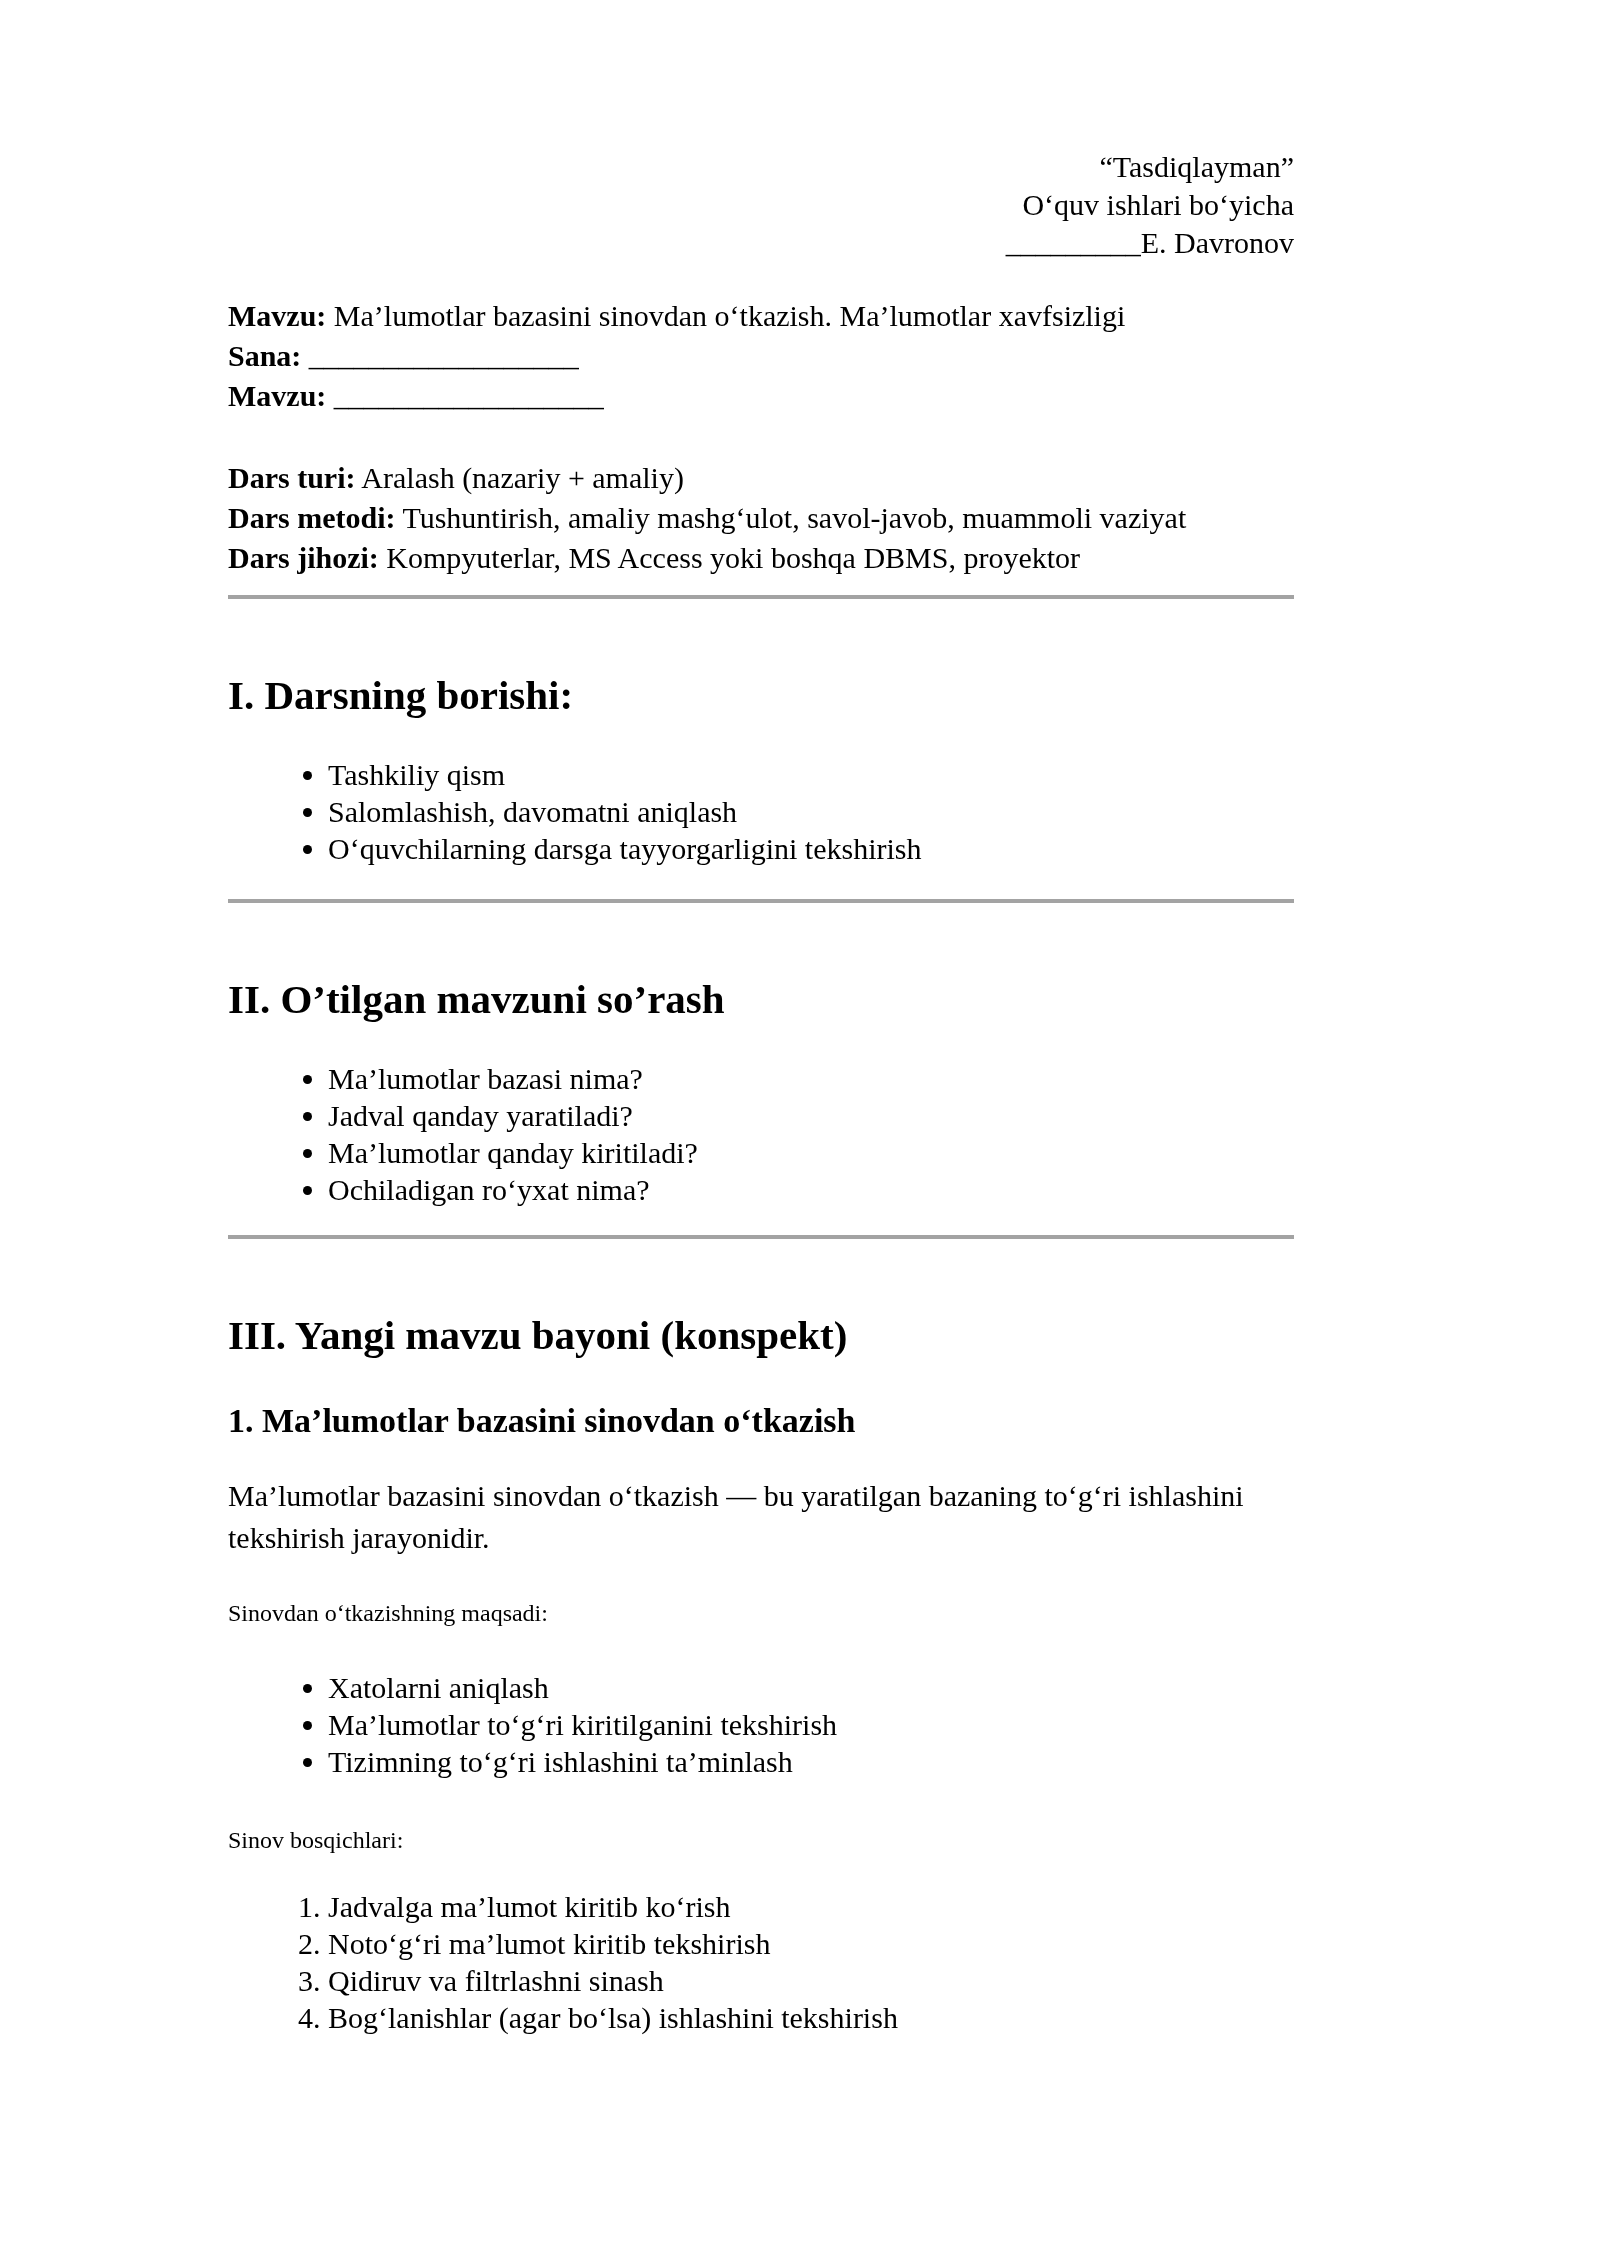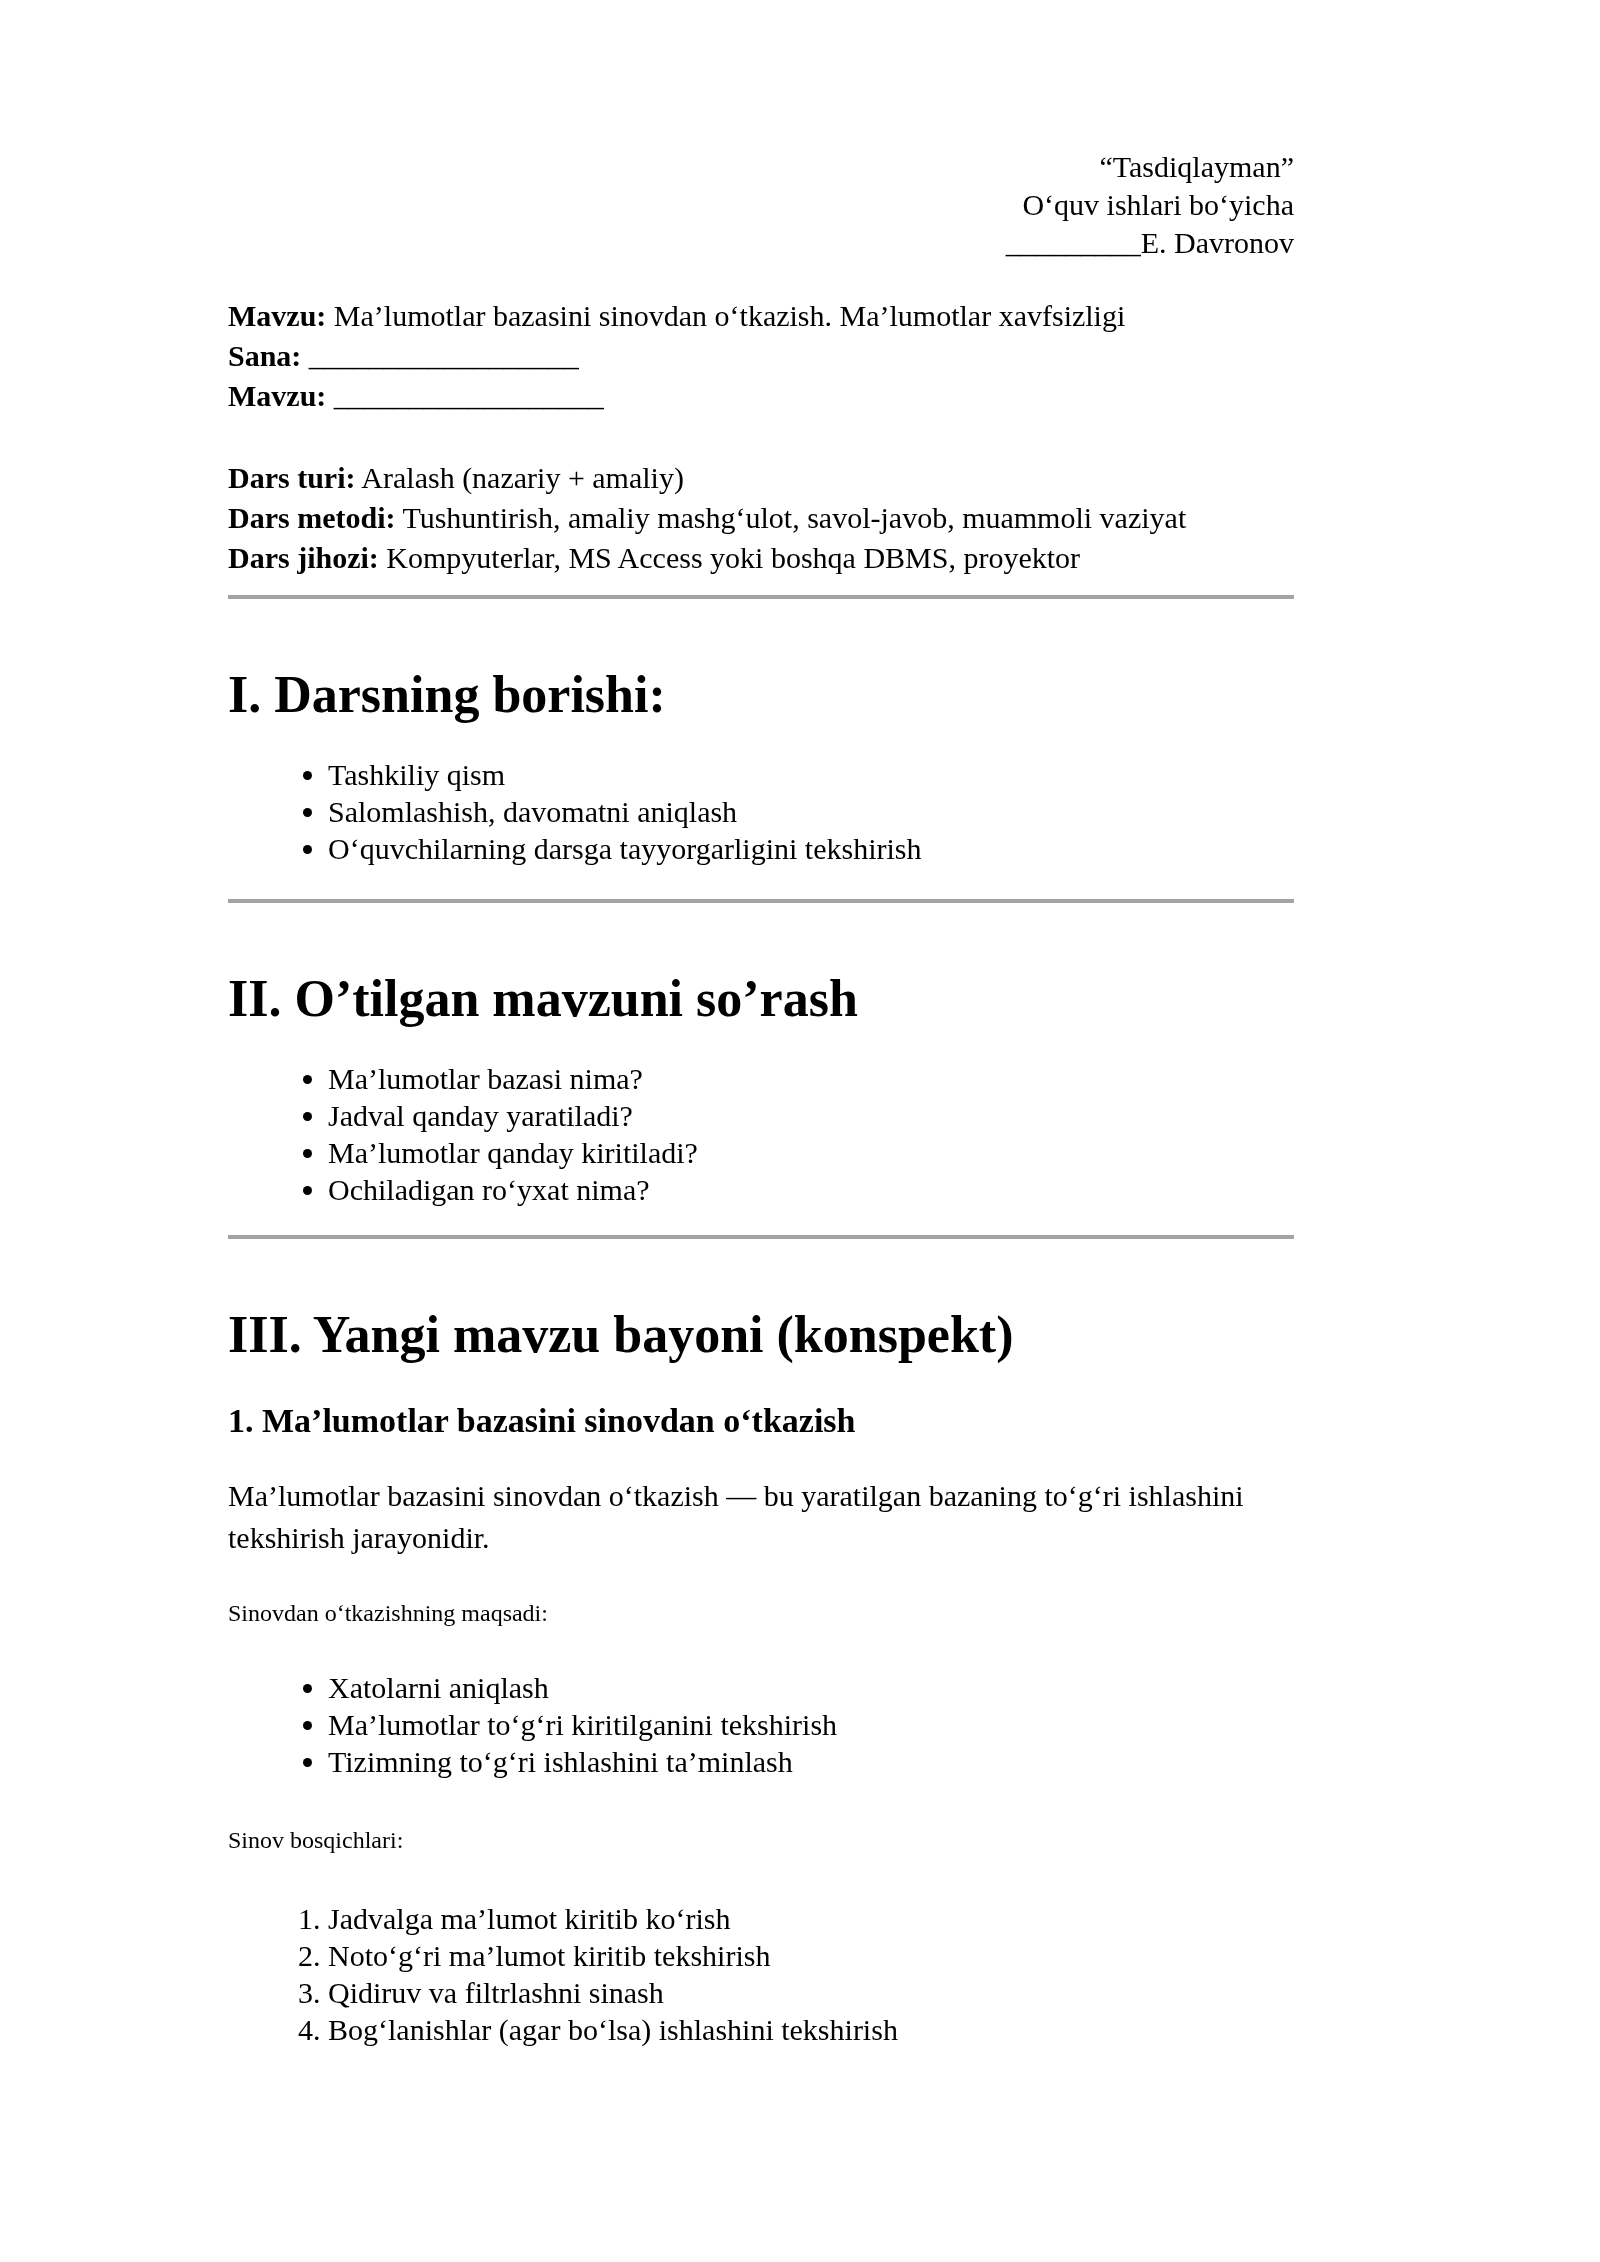--- a/index.html
+++ b/index.html
@@ -39,21 +39,21 @@
   .rule {
     border: none;
     height: 4px;
     background: #a3a3a3;
     margin: 0;
   }
   .rule-1 { margin-top: 17px; }
   .rule-2 { margin-top: 32px; }
   .rule-3 { margin-top: 27px; }
   h2.section-title {
-    font-size: 52px;
+    font-size: 41px;
     line-height: 48px;
     font-weight: bold;
     margin: 72px 0 0 0;
   }
   h3.subsection-title {
     font-size: 34px;
     line-height: 44px;
     font-weight: bold;
     margin: 40px 0 0 0;
   }
@@ -67,21 +67,21 @@
     margin-top: 40px;
   }
   ul.bullet-list, ol.number-list {
     margin: 37px 0 0 0;
     padding: 0 0 0 100px;
   }
   ul.bullet-list-tight {
     margin-top: 36px;
   }
   ol.number-list {
-    margin-top: 40px;
+    margin-top: 28px;
   }
   ul.bullet-list li, ol.number-list li {
     line-height: 37px;
   }
   p.body-para {
     margin: 32px 0 15px 0;
     line-height: 42px;
   }
 </style>
 </head>

